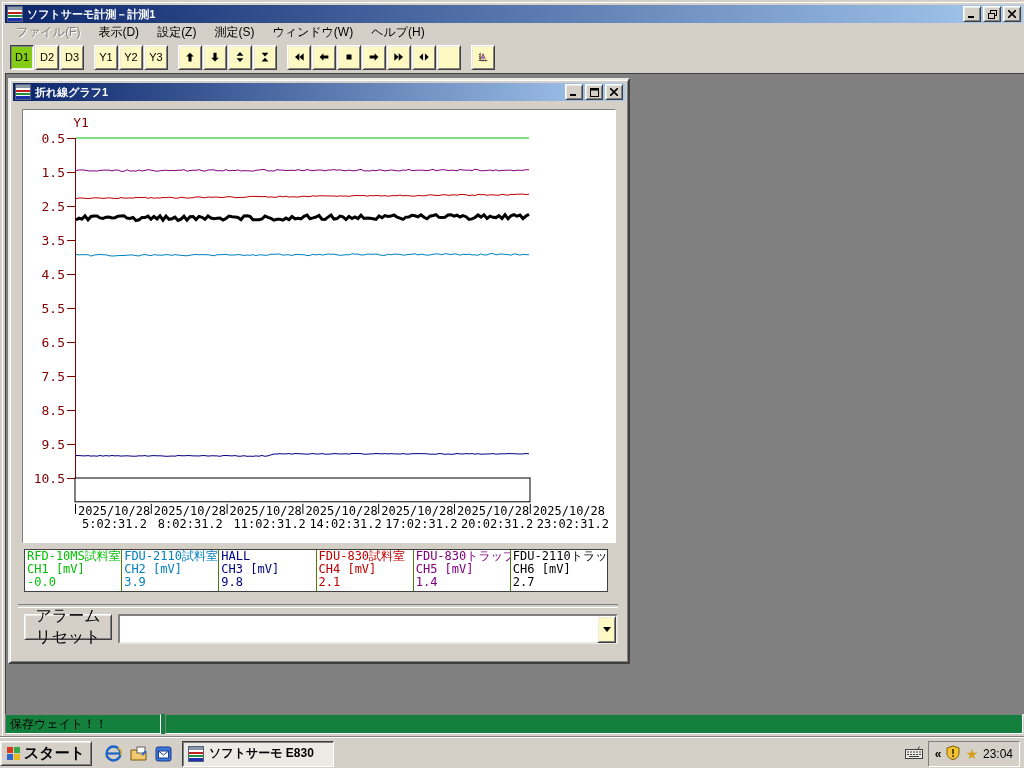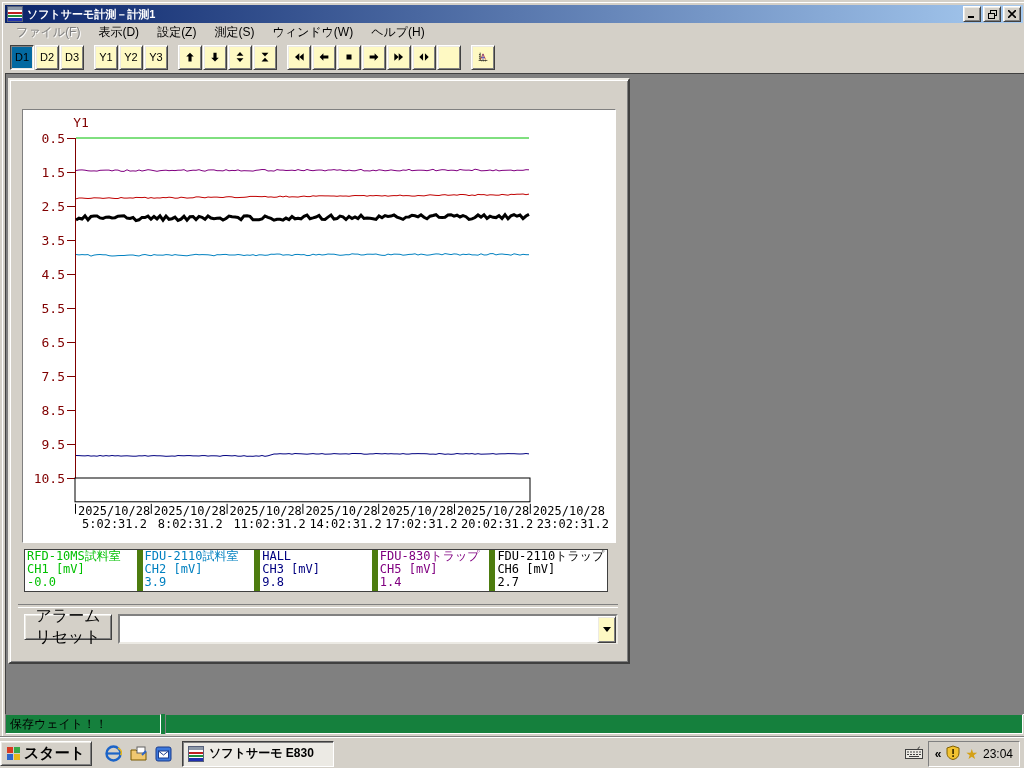--- a/index.html
+++ b/index.html
@@ -32,42 +32,42 @@
   #menu-bar{position:absolute;left:3px;top:21px;right:3px;height:18px;display:flex;align-items:center;
     background:#D4D0C8;padding-left:2px;}
   .menu-item{padding:2px 9px;font-size:12px;white-space:nowrap;}
   .menu-item.disabled{color:#808080;text-shadow:1px 1px 0 #FFF;}
   #toolbar{position:absolute;left:3px;top:39px;right:3px;height:32px;display:flex;align-items:center;
     background:#D4D0C8;border-bottom:1px solid #808080;box-shadow:0 1px 0 #FFF;padding-left:5px;}
   .tb-group{display:flex;margin-right:9px;}
   .tb-btn{width:24px;height:25px;margin-right:1px;display:flex;align-items:center;justify-content:center;
     background:#fef9c3;border:1px solid;border-color:#FFF #404040 #404040 #FFF;
     box-shadow:inset 1px 1px 0 #ECEAE4, inset -1px -1px 0 #808080;font-size:11px;}
-  .tb-btn.pressed{background:#0369a1;border-color:#404040 #FFF #FFF #404040;
+  .tb-btn.pressed{background:#84cc16;border-color:#404040 #FFF #FFF #404040;
     box-shadow:inset 1px 1px 0 #808080, inset -1px -1px 0 #ECEAE4;}
   .tb-btn svg{display:block;}
 
   
   #mdi{position:absolute;left:3px;top:71px;width:1018px;height:640px;background:#808080;
     border:1px solid;border-color:#404040 #FFF #FFF #404040;}
 
   
   #graph-window{position:absolute;left:2px;top:4px;width:618px;height:582px;background:#D4D0C8;
     border:2px solid;border-color:#ECEAE4 #404040 #404040 #ECEAE4;
     box-shadow:inset 1px 1px 0 #FFF, inset -1px -1px 0 #808080;}
   #graph-window .titlebar{left:3px;top:3px;right:3px;}
   #chart-canvas{position:absolute;left:12px;top:29px;width:592px;height:432px;background:#FFF;
     border:1px solid;border-color:#808080 #FFF #FFF #808080;}
   #chart-canvas svg{display:block;}
   .chart-font{font-family:"DejaVu Sans Mono",monospace;}
 
   
   #legend{position:absolute;left:14px;top:469px;width:582px;height:41px;background:#FFF;
     border:1px solid #404040;display:flex;font-family:"DejaVu Sans Mono",monospace;font-size:12px;line-height:13px;}
-  .legend-col{flex:1 1 0;padding:0 2px;overflow:hidden;white-space:nowrap;border-left:6px solid #4d7c0f;}
+  .legend-col{flex:1 1 0;padding:0 2px;overflow:hidden;white-space:nowrap;border-left:1px solid #4d7c0f;}
   .legend-col:first-child{border-left:none;}
 
   
   #groove{position:absolute;left:8px;top:524px;width:600px;height:2px;
     border-top:1px solid #808080;border-bottom:1px solid #FFF;}
   #alarm-reset{position:absolute;left:14px;top:534px;width:88px;height:26px;display:flex;
     align-items:center;justify-content:center;font-size:16px;}
   #combo{position:absolute;left:108px;top:534px;width:496px;height:26px;display:flex;}
   #combo input{flex:1;border:none;outline:none;background:#FFF;font-size:12px;padding:0 4px;
     font-family:"Liberation Sans",sans-serif;}
@@ -216,20 +216,40 @@
               <path d="M8 13 V3" stroke="#2020C0" fill="none"></path>
               <path d="M5 9 H11" stroke="#2020C0" fill="none"></path>
             </svg>
           </button>
         </div>
       </div>
 
     <div id="mdi">
 
       <div id="graph-window">
+        <div class="titlebar">
+          <span class="app-icon"></span>
+          <span class="t-label">折れ線グラフ1</span>
+          <span class="cap-btn">
+              <svg width="8" height="7">
+                <rect x="0" y="5" width="6" height="2" fill="#000"></rect>
+              </svg>
+            </span>
+          <span class="cap-btn">
+              <svg width="9" height="9">
+                <rect x="0.5" y="0.5" width="8" height="8" fill="none" stroke="#000"></rect>
+                <rect x="0.5" y="0.5" width="8" height="2" fill="#000"></rect>
+              </svg>
+            </span>
+          <span class="cap-btn">
+              <svg width="8" height="8">
+                <path d="M0 0 L8 8 M8 0 L0 8" stroke="#000" stroke-width="1.6"></path>
+              </svg>
+            </span>
+        </div>
 
         <div id="chart-canvas">
             <svg width="592" height="432" class="chart-font">
               <text x="58" y="17" fill="#800000" font-size="13" text-anchor="middle">Y1</text>
               <line x1="52.5" y1="28" x2="52.5" y2="368" stroke="#800000" stroke-width="1"></line>
               <line x1="44" y1="28.5" x2="52" y2="28.5" stroke="#800000" stroke-width="1"></line>
               <text x="42" y="32.5" fill="#800000" font-size="13" text-anchor="end">0.5</text>
               <line x1="44" y1="62.5" x2="52" y2="62.5" stroke="#800000" stroke-width="1"></line>
               <text x="42" y="66.5" fill="#800000" font-size="13" text-anchor="end">1.5</text>
               <line x1="44" y1="96.5" x2="52" y2="96.5" stroke="#800000" stroke-width="1"></line>
@@ -290,20 +310,25 @@
             <div class="legend-col" style="color: rgb(0, 128, 192);">
               <div>FDU-2110試料室</div>
               <div>CH2 [mV]</div>
               <div>3.9</div>
             </div>
             <div class="legend-col" style="color: rgb(0, 0, 128);">
               <div>HALL</div>
               <div>CH3 [mV]</div>
               <div>9.8</div>
             </div>
+            <div class="legend-col" style="color: rgb(192, 0, 0);">
+              <div>FDU-830試料室</div>
+              <div>CH4 [mV]</div>
+              <div>2.1</div>
+            </div>
             <div class="legend-col" style="color: rgb(128, 0, 128);">
               <div>FDU-830トラップ</div>
               <div>CH5 [mV]</div>
               <div>1.4</div>
             </div>
             <div class="legend-col" style="color: rgb(0, 0, 0);">
               <div>FDU-2110トラップ</div>
               <div>CH6 [mV]</div>
               <div>2.7</div>
             </div>

